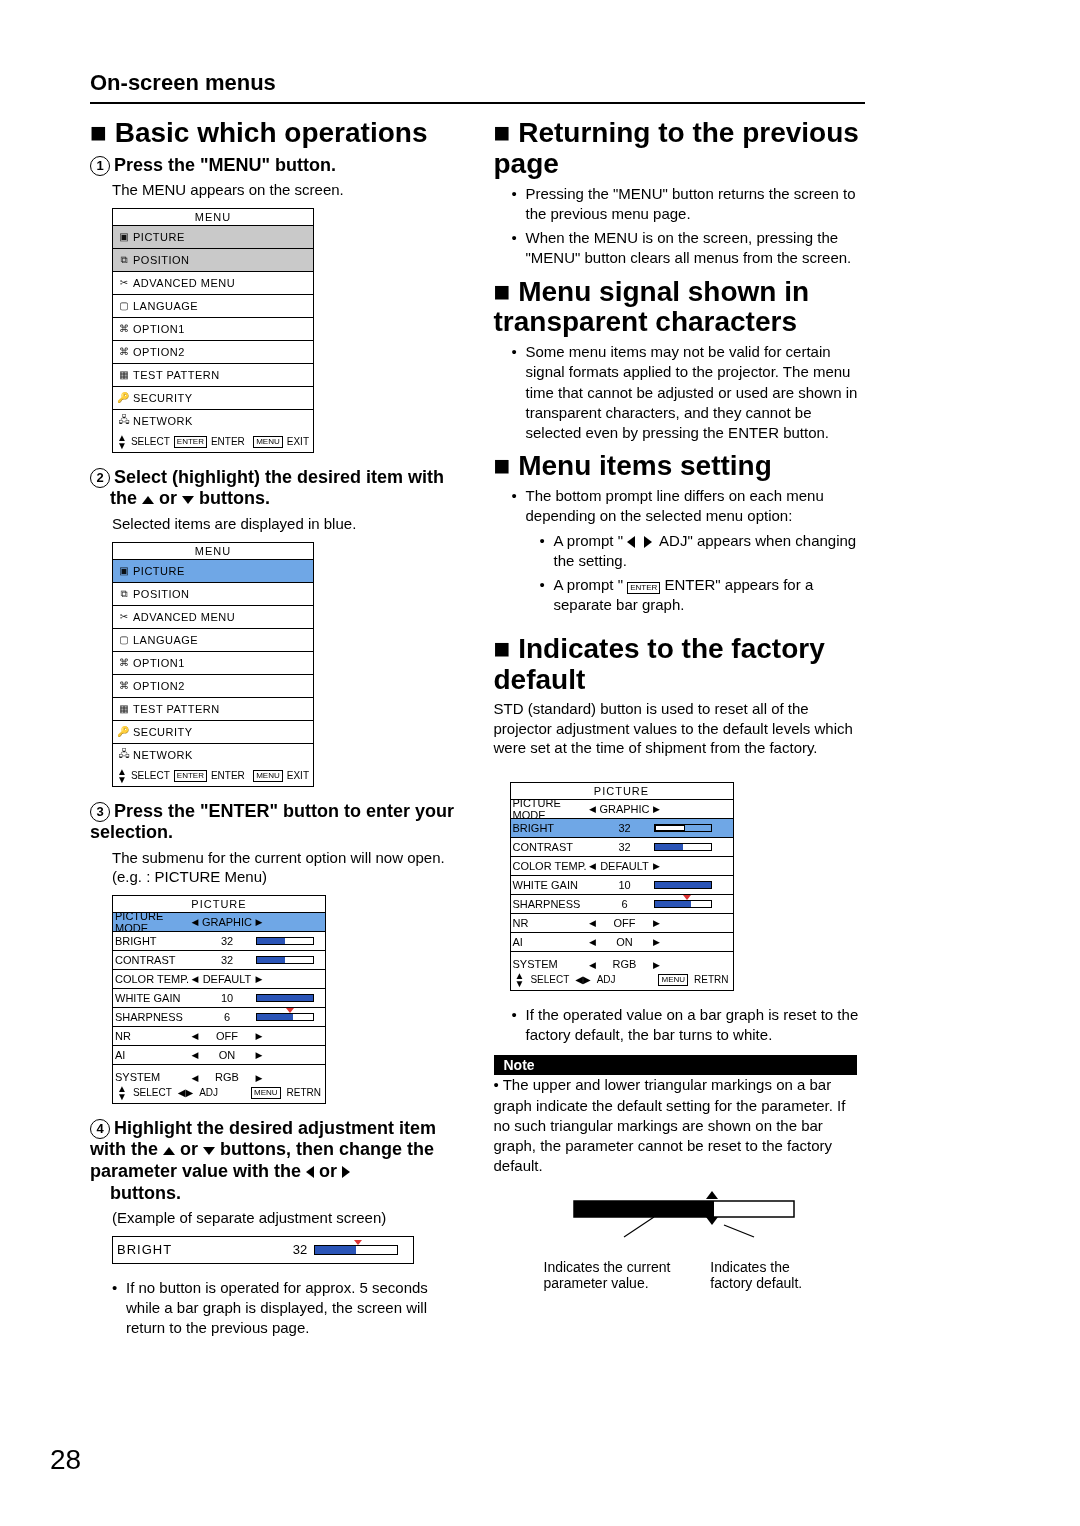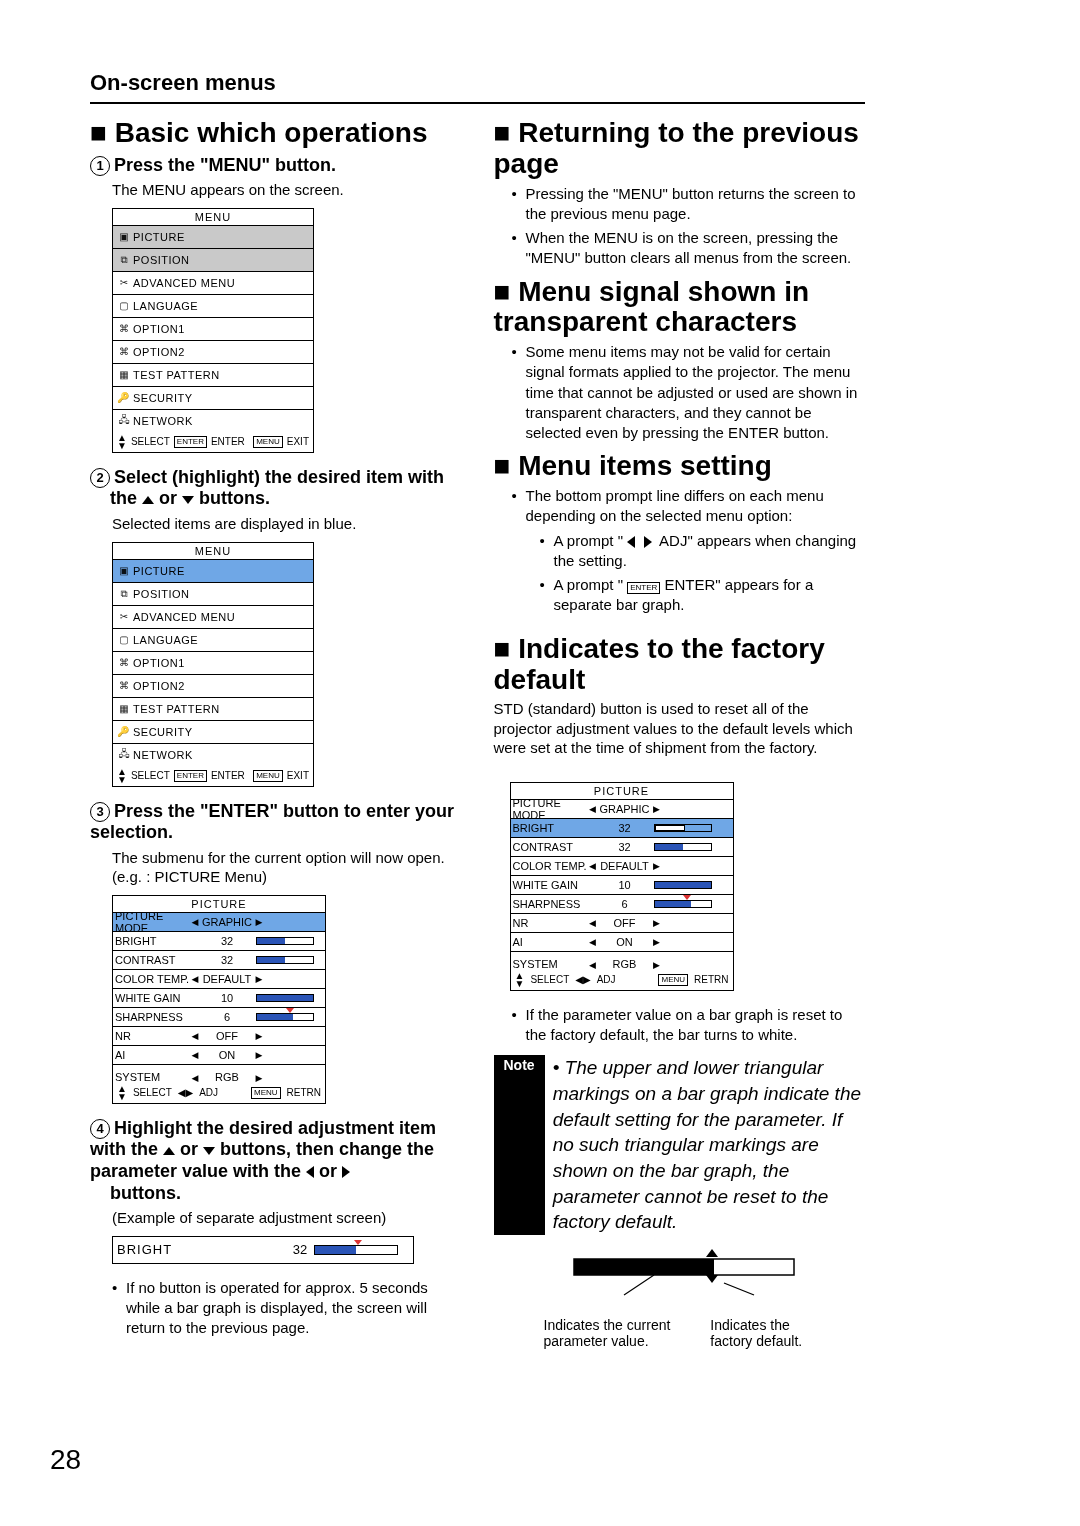--- a/index.html
+++ b/index.html
@@ -229,22 +229,22 @@
   .note-badge{
     display:inline-block;
     background:#000;
     color:#fff;
     font-size:14px;
     font-weight:bold;
     padding:2px 10px;
     margin-right:8px;
     vertical-align:top;
   }
-  .note-row{ display:flex; margin:10px 0 6px 0; }
-  .note-text{ flex:1; font-size:19px; line-height:1.35;font-style:italic; }
+  .note-row{ display:flex; margin:10px 0 6px 0;flex-direction:column; }
+  .note-text{ flex:1; font-size:15px; line-height:1.35; }
   .note-text::before{
     content:"• ";
   }
 
   .diag{
     width: 280px;
     margin: 14px 0 10px 50px;
   }
   .diag svg{ width:100%; height:auto; }
   .diag-caps{
@@ -618,21 +618,21 @@
             <span>SELECT</span>
           <span>◀▶</span>
             <span>ADJ</span>
           <span style="flex:1"></span>
           <span class="tag">MENU</span>
             <span>RETRN</span>
         </div>
       </div>
 
       <ul class="bul">
-        <li>If the parameter value on a bar graph is reset to the factory default, the bar turns to white.</li>
+        <li>If the operated value on a bar graph is reset to the factory default, the bar turns to white.</li>
       </ul>
 
       <div class="note-row">
         <span class="note-badge">Note</span>
         <div class="note-text">The upper and lower triangular markings on a bar graph indicate the default setting for the parameter. If no such triangular markings are shown on the bar graph, the parameter cannot be reset to the factory default.</div>
       </div>
 
       <div class="diag">
         <svg viewBox="0 0 280 60">
           <polygon points="168,0 174,8 162,8" fill="#000"></polygon>

